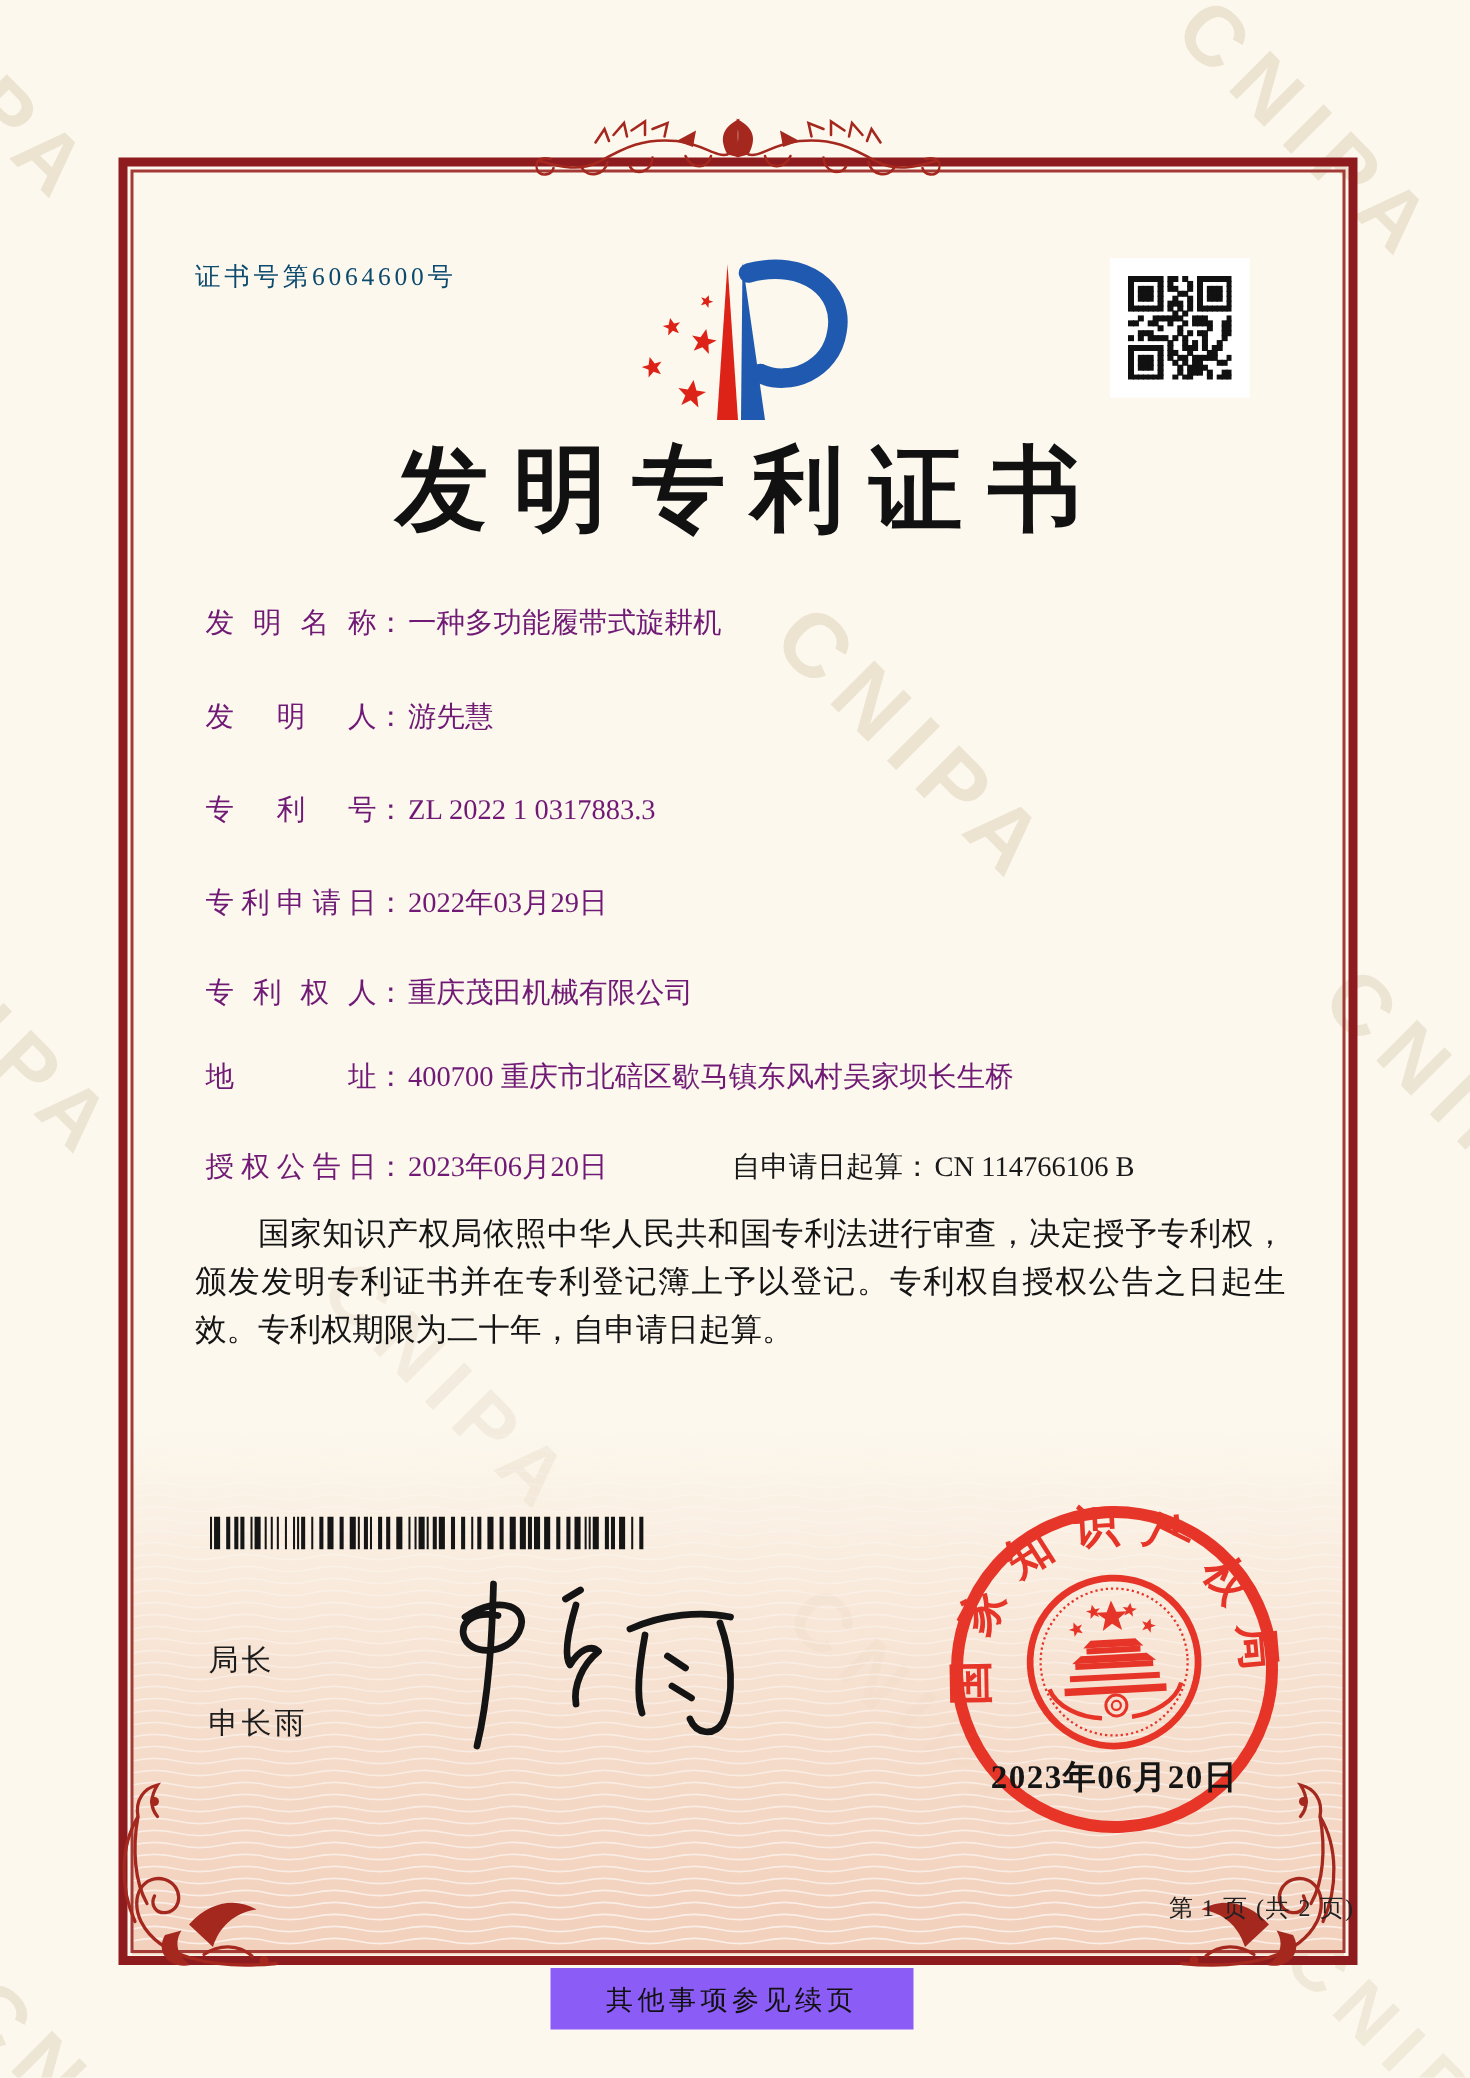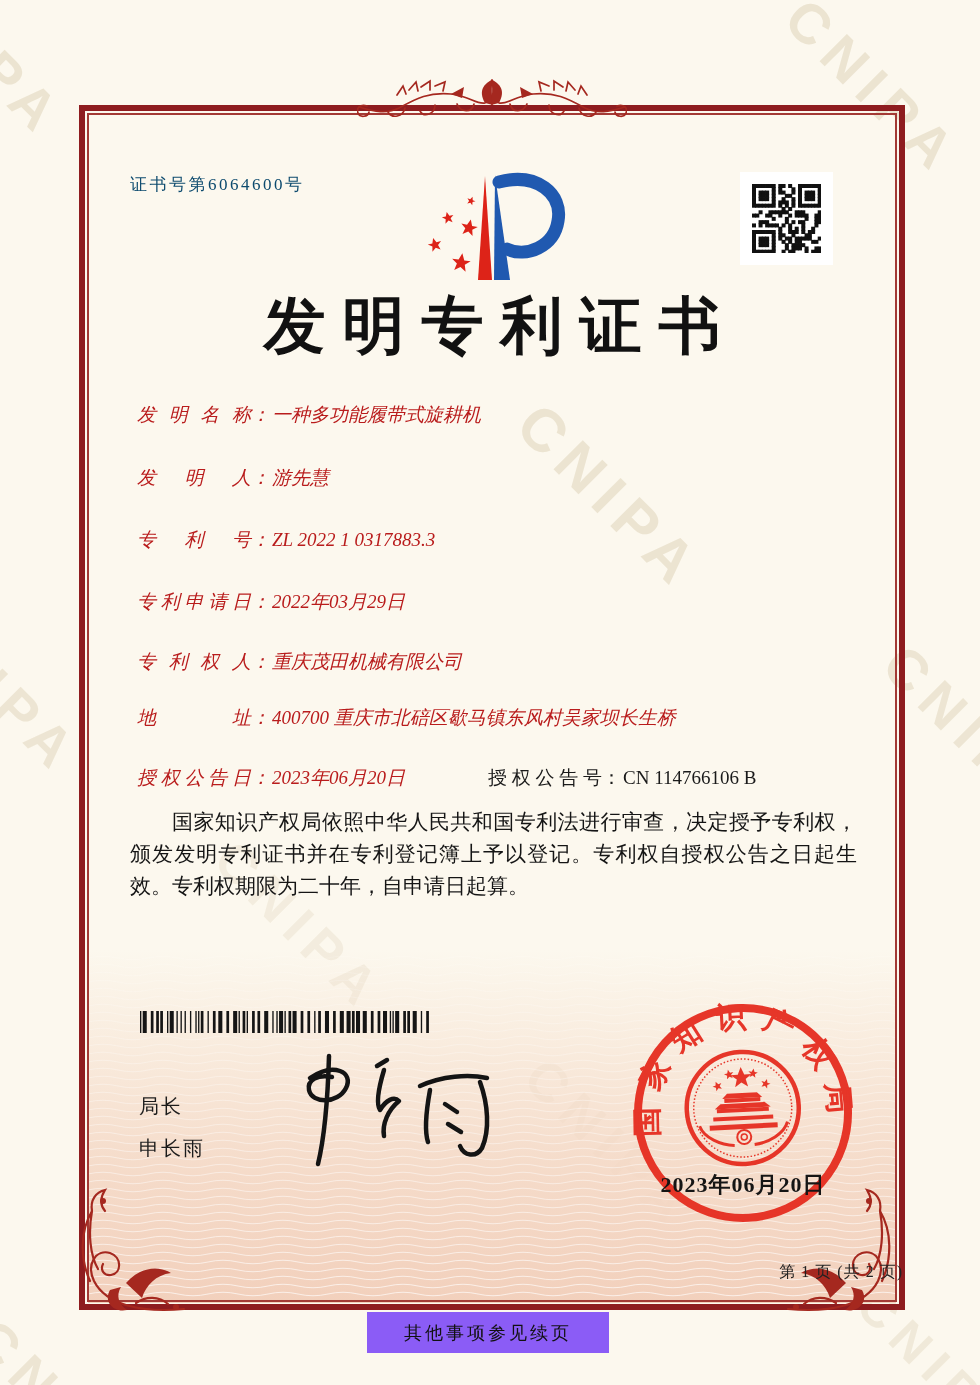--- a/index.html
+++ b/index.html
@@ -44,21 +44,21 @@
     position:absolute;left:740px;top:172px;width:93px;height:93px;
     background:#ffffff;
   }
   .qr-box svg{position:absolute;left:12px;top:12px;}
   .title{
     position:absolute;left:81px;top:284px;width:822px;margin:0;
     text-align:center;font-size:62px;font-weight:bold;color:#111;
     letter-spacing:17px;text-indent:17px;
   }
   
-  .row{position:absolute;left:137px;font-size:19px;color:#b91c1c;white-space:nowrap;font-style:italic;}
+  .row{position:absolute;left:137px;font-size:19px;color:#701a75;white-space:nowrap;}
   .row .lbl{display:inline-block;width:114px;text-align:justify;text-align-last:justify;vertical-align:bottom;}
   .row .colon{display:inline-block;margin-right:2px;}
   .grant{position:absolute;left:488px;top:765px;font-size:19px;color:#1a1a1a;white-space:nowrap;}
   .grant .lbl{display:inline-block;width:114px;text-align:justify;text-align-last:justify;vertical-align:bottom;}
   .grant .colon{display:inline-block;margin-right:2px;}
   
   .paras{
     position:absolute;left:130px;top:806px;width:727px;
     font-size:21px;line-height:32.2px;color:#151515;text-align:justify;
   }
@@ -463,21 +463,21 @@
   <div class="row" style="top:649px;">
     <span class="lbl">专利权人</span><span class="colon">：</span><span class="val">重庆茂田机械有限公司</span>
   </div>
   <div class="row" style="top:705px;">
     <span class="lbl">地址</span><span class="colon">：</span><span class="val">400700 重庆市北碚区歇马镇东风村吴家坝长生桥</span>
   </div>
   <div class="row" style="top:765px;">
     <span class="lbl">授权公告日</span><span class="colon">：</span><span class="val">2023年06月20日</span>
   </div>
   <div class="grant">
-    <span class="lbl">授权公告号</span><span class="colon">：</span><span class="val">CN 114766106 B</span>
+    <span class="lbl">自申请日起算</span><span class="colon">：</span><span class="val">CN 114766106 B</span>
   </div>
 </div>
 
 <div class="paras">
   <p>国家知识产权局依照中华人民共和国专利法进行审查，决定授予专利权，颁发发明专利证书并在专利登记簿上予以登记。专利权自授权公告之日起生效。专利权期限为二十年，自申请日起算。</p>
 </div>
 
 <svg class="barcode" id="barcode" width="292" height="22">
     <rect x="0" y="0" width="1.35" height="22" fill="#151515"></rect>
     <rect x="2.7" y="0" width="4.050000000000001" height="22" fill="#151515"></rect>

